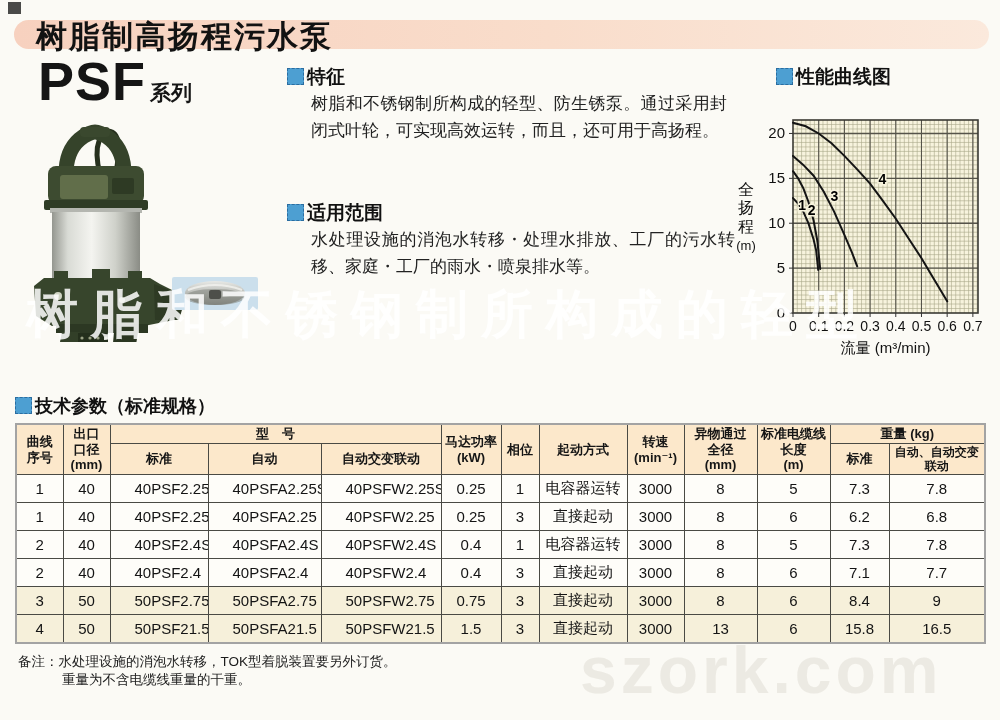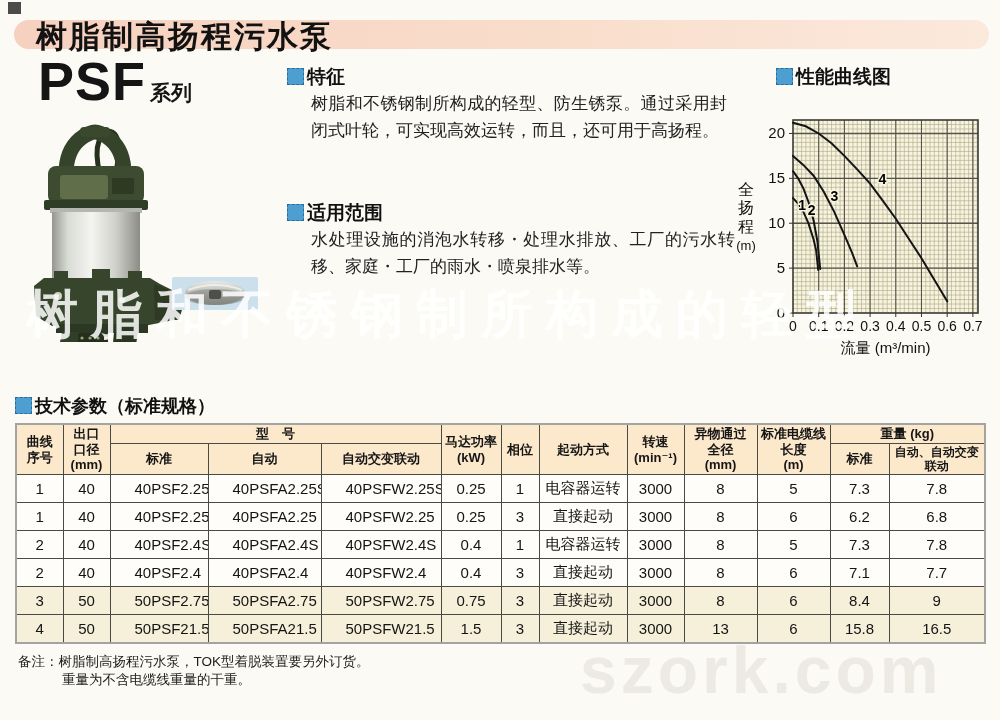--- a/index.html
+++ b/index.html
@@ -402,18 +402,18 @@
         <td>3000</td>
         <td>13</td>
         <td>6</td>
         <td>15.8</td>
         <td>16.5</td>
       </tr>
     </tbody>
 </table>
 
 <div class="abs notes" style="left:18px;top:653px;">
-  <div><span>备注：</span><span>树脂制高扬程污水泵，TOK型着脱装置要另外订货。</span></div>
+  <div><span>备注：</span><span>水处理设施的消泡水转移，TOK型着脱装置要另外订货。</span></div>
   <div class="indent">重量为不含电缆线重量的干重。</div>
 </div>
 
 <div class="abs wm-company">树脂和不锈钢制所构成的轻型</div>
 <div class="abs wm-site">szork.com</div>
 
 </body></html>

